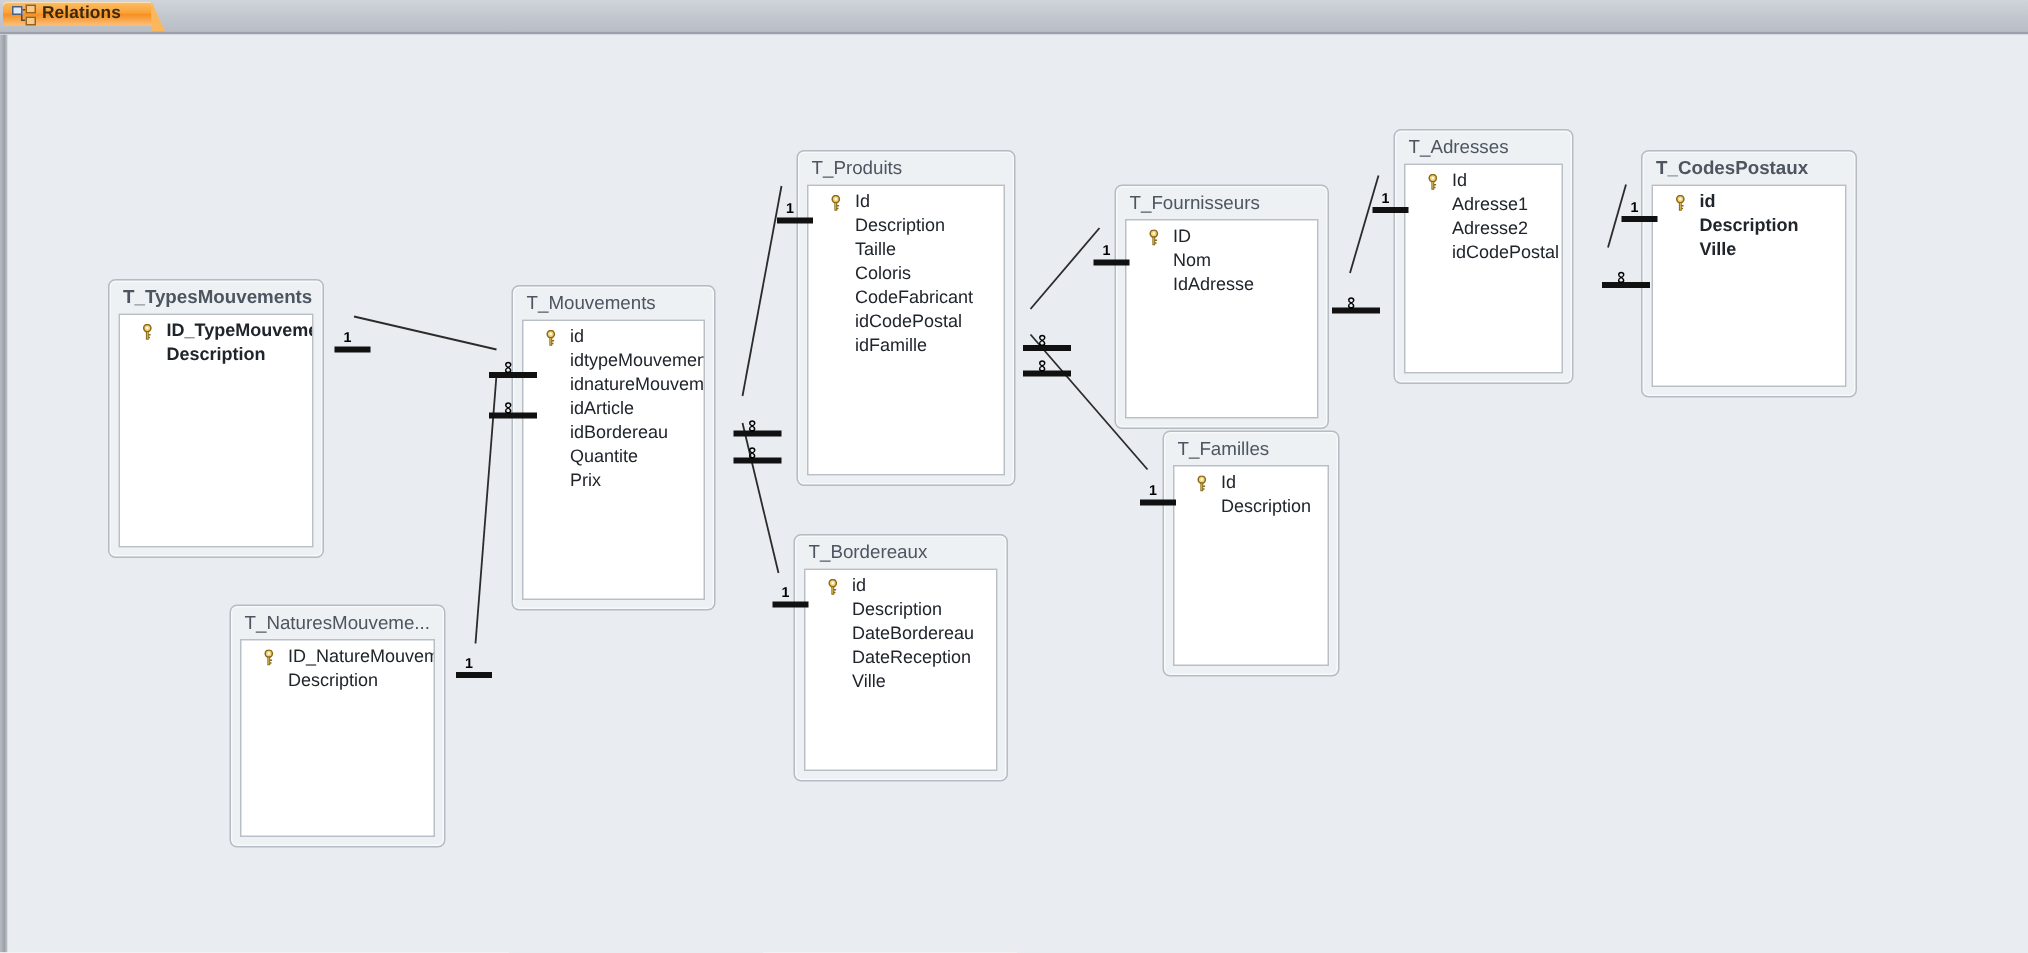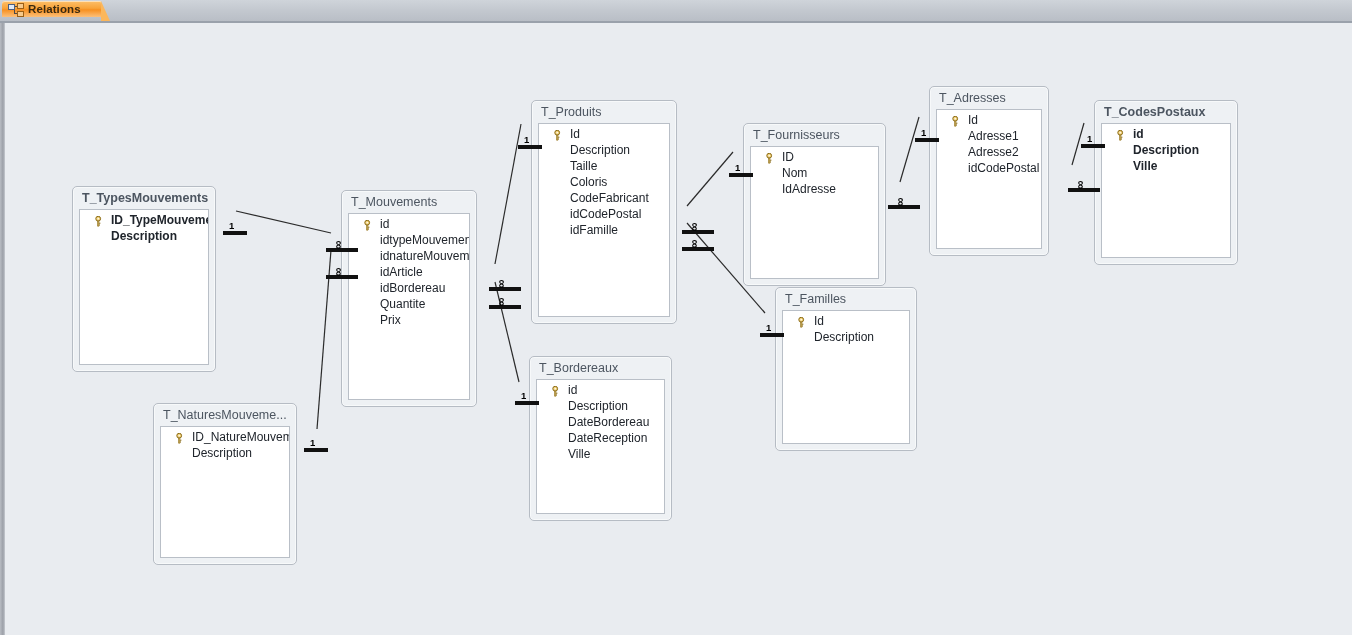--- a/index.html
+++ b/index.html
@@ -300,21 +300,21 @@
                   <circle cx="4.2" cy="2.7" r="2.4" fill="#f2d27a" stroke="#8a6a16" stroke-width="1"></circle>
                   <circle cx="4.2" cy="2.7" r="0.8" fill="#ffffff"></circle>
                   <path d="M3.6 5 L3.6 10.2 L4.8 10.2 L4.8 5 Z" fill="#f2d27a" stroke="#8a6a16" stroke-width="0.7"></path>
                   <path d="M4.8 7.2 L6.4 7.2" stroke="#8a6a16" stroke-width="1"></path>
                   <path d="M4.8 9.0 L6.0 9.0" stroke="#8a6a16" stroke-width="1"></path>
                 </svg></span><span>ID</span></div>
             <div class="fld"><span>Nom</span></div>
             <div class="fld"><span>IdAdresse</span></div>
           </div>
         </div>
-        <div class="tbl" style="left: 775px; top: 264px; width: 142px; height: 164px;">
+        <div class="tbl" style="left: 775px; top: 264px; width: 118px; height: 164px;">
           <div class="tbl-title">T_Familles</div>
           <div class="tbl-fields">
             <div class="fld"><span class="keyicon"><svg viewBox="0 0 9 11" width="9" height="11">
                   <circle cx="4.2" cy="2.7" r="2.4" fill="#f2d27a" stroke="#8a6a16" stroke-width="1"></circle>
                   <circle cx="4.2" cy="2.7" r="0.8" fill="#ffffff"></circle>
                   <path d="M3.6 5 L3.6 10.2 L4.8 10.2 L4.8 5 Z" fill="#f2d27a" stroke="#8a6a16" stroke-width="0.7"></path>
                   <path d="M4.8 7.2 L6.4 7.2" stroke="#8a6a16" stroke-width="1"></path>
                   <path d="M4.8 9.0 L6.0 9.0" stroke="#8a6a16" stroke-width="1"></path>
                 </svg></span><span>Id</span></div>
             <div class="fld"><span>Description</span></div>

